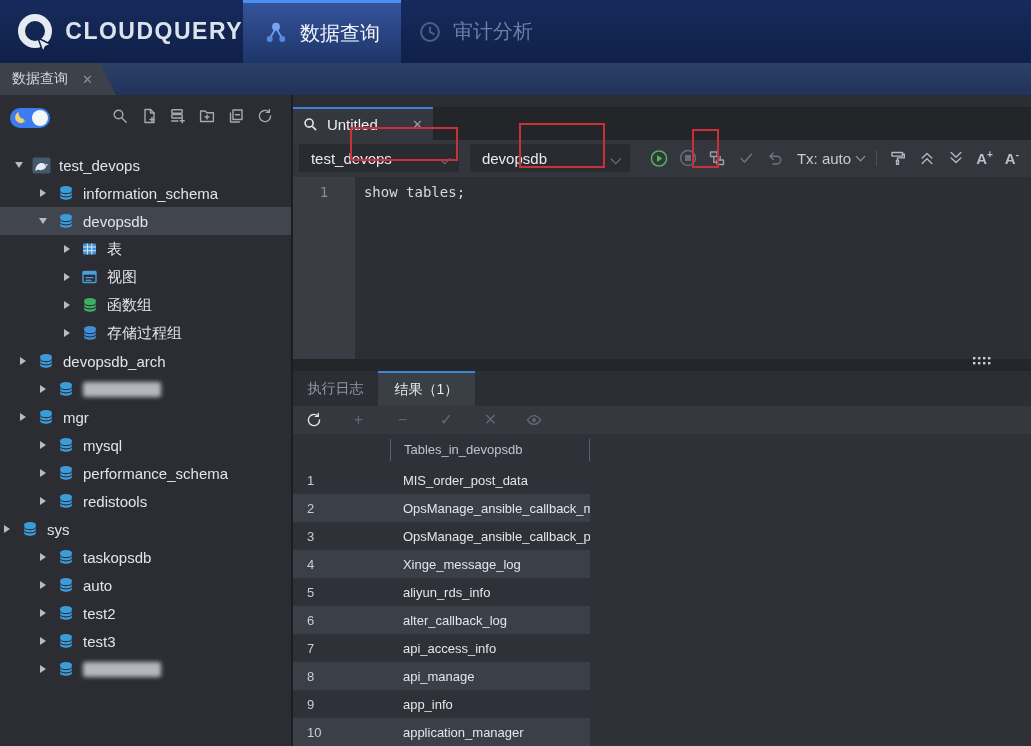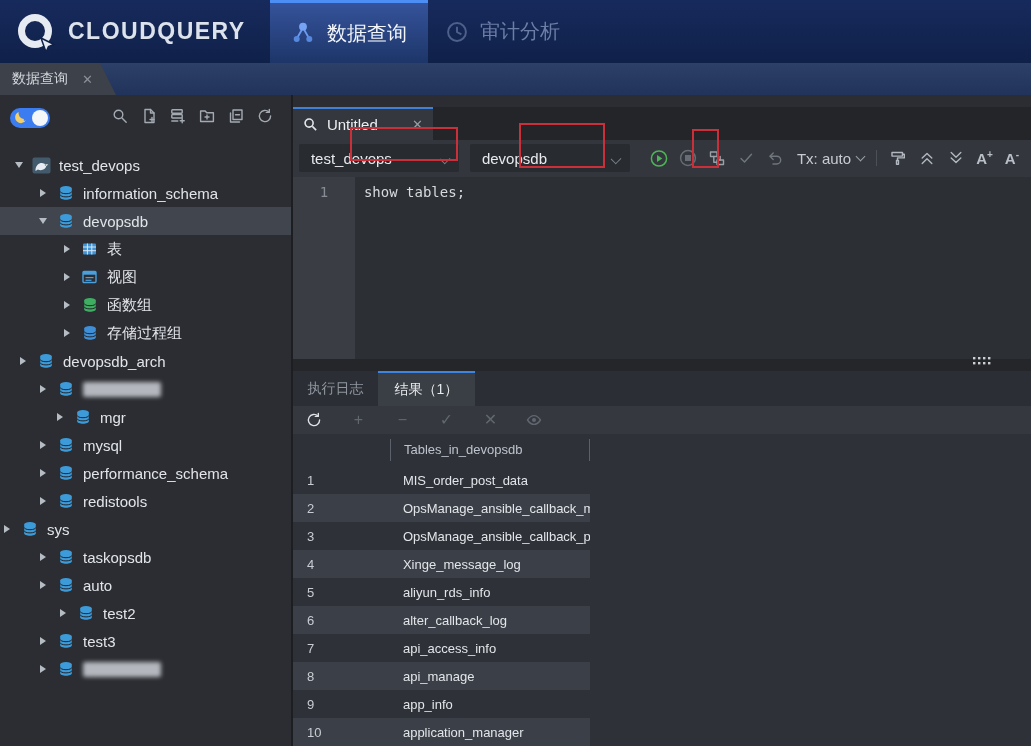--- a/index.html
+++ b/index.html
@@ -7,21 +7,21 @@
   #app {
     position:relative; width:1031px; height:746px; overflow:hidden;
     font-family:"Liberation Sans", sans-serif; color:#dfe2e7; background:#2b2d32;
     -webkit-font-smoothing:antialiased;
   }
   svg { display:block; }
 
   
   .topbar { position:absolute; left:0; top:0; width:1031px; height:63px;
     background:linear-gradient(#172a5c,#0f2149); display:flex; }
-  .logo { display:flex; align-items:center; gap:12px; padding-left:16px; width:270px; }
+  .logo { display:flex; align-items:center; gap:12px; padding-left:16px; width:243px; }
   .logo-mark { position:relative; width:40px; height:40px; }
   .logo-ring { position:absolute; left:2px; top:2px; width:34px; height:34px;
     border:7px solid #e6eaf1; border-radius:50%; }
   .logo-arrow { position:absolute; right:-1px; bottom:-2px; }
   .logo-text { font-size:23px; font-weight:bold; letter-spacing:1.5px; color:#dde3ec; }
   .nav-tab { height:63px; display:flex; align-items:center; justify-content:center; gap:12px;
     font-size:20px; cursor:pointer; }
   .nav-tab.active { width:158px; background:linear-gradient(#35539b,#1d3568);
     border-top:3px solid #4d8ef4; color:#f3f6fb; }
   .nav-tab.inactive { width:150px; color:#6d7ea6; }
@@ -341,21 +341,21 @@
             </span>
             <span class="tw-icon">
               <svg width="16" height="16" viewBox="0 0 16 16">
                 <ellipse cx="8" cy="3.2" rx="5.8" ry="2.1" fill="#3d9bd9"></ellipse>
                 <path d="M2.2 3.2v9.4c0 1.2 2.6 2.2 5.8 2.2s5.8-1 5.8-2.2V3.2" fill="#3d9bd9"></path>
                 <path d="M2.2 6.5c0 1.2 2.6 2.2 5.8 2.2s5.8-1 5.8-2.2M2.2 9.7c0 1.2 2.6 2.2 5.8 2.2s5.8-1 5.8-2.2" stroke="#23262b" stroke-width="1" fill="none"></path>
               </svg>
             </span>
             <span class="redacted"></span>
           </div>
-          <div class="tree-row" style="padding-left: 53px; text-align: right;">
+          <div class="tree-row" style="padding-left: 16px; text-align: right;">
             <span class="tw-arrow">
               <span class="arr col"></span>
             </span>
             <span class="tw-icon">
               <svg width="16" height="16" viewBox="0 0 16 16">
                 <ellipse cx="8" cy="3.2" rx="5.8" ry="2.1" fill="#3d9bd9"></ellipse>
                 <path d="M2.2 3.2v9.4c0 1.2 2.6 2.2 5.8 2.2s5.8-1 5.8-2.2V3.2" fill="#3d9bd9"></path>
                 <path d="M2.2 6.5c0 1.2 2.6 2.2 5.8 2.2s5.8-1 5.8-2.2M2.2 9.7c0 1.2 2.6 2.2 5.8 2.2s5.8-1 5.8-2.2" stroke="#23262b" stroke-width="1" fill="none"></path>
               </svg>
             </span>
@@ -432,21 +432,21 @@
             </span>
             <span class="tw-icon">
               <svg width="16" height="16" viewBox="0 0 16 16">
                 <ellipse cx="8" cy="3.2" rx="5.8" ry="2.1" fill="#3d9bd9"></ellipse>
                 <path d="M2.2 3.2v9.4c0 1.2 2.6 2.2 5.8 2.2s5.8-1 5.8-2.2V3.2" fill="#3d9bd9"></path>
                 <path d="M2.2 6.5c0 1.2 2.6 2.2 5.8 2.2s5.8-1 5.8-2.2M2.2 9.7c0 1.2 2.6 2.2 5.8 2.2s5.8-1 5.8-2.2" stroke="#23262b" stroke-width="1" fill="none"></path>
               </svg>
             </span>
             <span>auto</span>
           </div>
-          <div class="tree-row" style="padding-left: 56px;">
+          <div class="tree-row" style="padding-left: 36px;">
             <span class="tw-arrow">
               <span class="arr col"></span>
             </span>
             <span class="tw-icon">
               <svg width="16" height="16" viewBox="0 0 16 16">
                 <ellipse cx="8" cy="3.2" rx="5.8" ry="2.1" fill="#3d9bd9"></ellipse>
                 <path d="M2.2 3.2v9.4c0 1.2 2.6 2.2 5.8 2.2s5.8-1 5.8-2.2V3.2" fill="#3d9bd9"></path>
                 <path d="M2.2 6.5c0 1.2 2.6 2.2 5.8 2.2s5.8-1 5.8-2.2M2.2 9.7c0 1.2 2.6 2.2 5.8 2.2s5.8-1 5.8-2.2" stroke="#23262b" stroke-width="1" fill="none"></path>
               </svg>
             </span>

